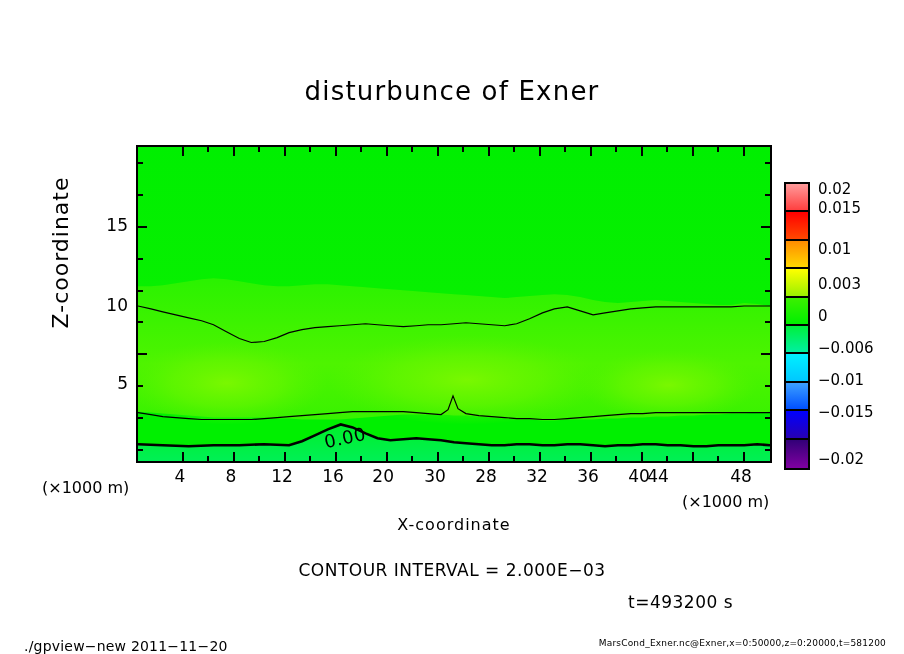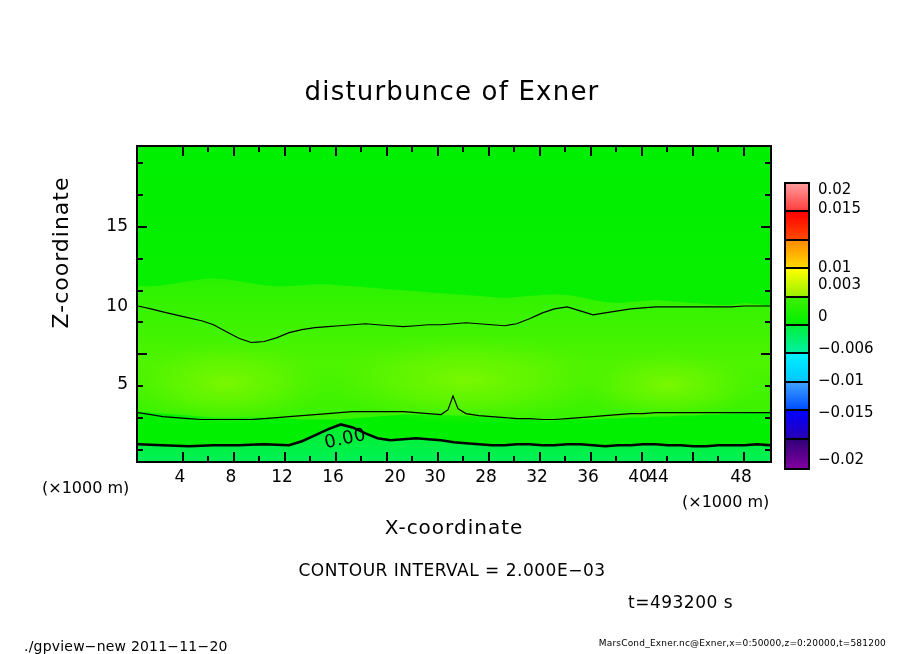--- a/index.html
+++ b/index.html
@@ -80,21 +80,21 @@
     color: #000;
   }
 
   
   #x-axis-title {
     position: absolute;
     left: 136px;
     top: 515px;
     width: 636px;
     text-align: center;
-    font-size: 20px;
+    font-size: 16px;
     letter-spacing: 1px;
   }
   #y-axis-title {
     position: absolute;
     left: -40px;
     top: 240px;
     width: 200px;
     text-align: center;
     font-size: 22px;
     letter-spacing: 1px;
@@ -330,21 +330,21 @@
   <div class="tick ytick-r minor" style="top:111px;"></div>
   <div class="tick ytick-r" style="top:79px;"></div>
   <div class="tick ytick-r minor" style="top:47px;"></div>
   <div class="tick ytick-r minor" style="top:15px;"></div>
 </div>
 
 <div class="xticklabel" style="left:158px;">4</div>
 <div class="xticklabel" style="left:209px;">8</div>
 <div class="xticklabel" style="left:260px;">12</div>
 <div class="xticklabel" style="left:311px;">16</div>
-<div class="xticklabel" style="left:373px;">20</div>
+<div class="xticklabel" style="left:350px;text-align:right;">20</div>
 <div class="xticklabel" style="left:413px;">30</div>
 <div class="xticklabel" style="left:464px;">28</div>
 <div class="xticklabel" style="left:515px;">32</div>
 <div class="xticklabel" style="left:566px;">36</div>
 <div class="xticklabel" style="left:617px;">40</div>
 <div class="xticklabel" style="left:636px;">44</div>
 <div class="xticklabel" style="left:719px;">48</div>
 
 <div class="yticklabel" style="top:373px;">5</div>
 <div class="yticklabel" style="top:295px;">10</div>
@@ -363,21 +363,21 @@
   <div class="cbar-band" style="background:linear-gradient(#3cf000,#00f000);"></div>
   <div class="cbar-band" style="background:linear-gradient(#00f03c,#00f0a0);"></div>
   <div class="cbar-band" style="background:linear-gradient(#00f0ff,#00c8ff);"></div>
   <div class="cbar-band" style="background:linear-gradient(#3ca0ff,#0050ff);"></div>
   <div class="cbar-band" style="background:linear-gradient(#0000ff,#2800b4);"></div>
   <div class="cbar-band" style="background:linear-gradient(#320078,#8000a0);"></div>
 </div>
 
 <div class="cbar-label" style="top:180px;">0.02</div>
 <div class="cbar-label" style="top:199px;">0.015</div>
-<div class="cbar-label" style="top:258px;text-align:right;">0.01</div>
+<div class="cbar-label" style="top:240px;text-align:right;">0.01</div>
 <div class="cbar-label" style="top:275px;">0.003</div>
 <div class="cbar-label" style="top:307px;">0</div>
 <div class="cbar-label" style="top:339px;">−0.006</div>
 <div class="cbar-label" style="top:371px;">−0.01</div>
 <div class="cbar-label" style="top:403px;">−0.015</div>
 <div class="cbar-label" style="top:450px;">−0.02</div>
 
 <div id="contour-interval">CONTOUR INTERVAL = 2.000E−03</div>
 <div id="time-stamp">t=493200 s</div>
 <div id="footer-left">./gpview−new  2011−11−20</div>

